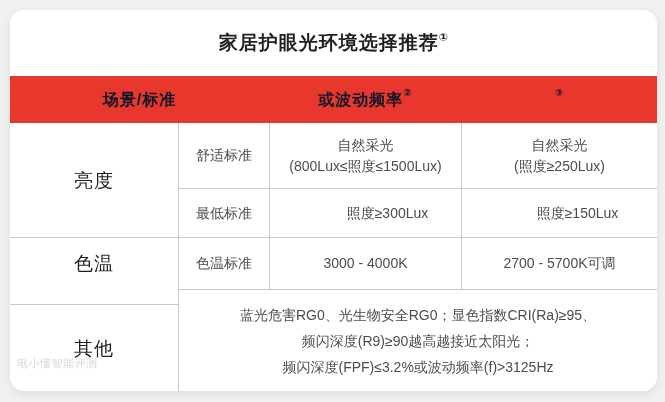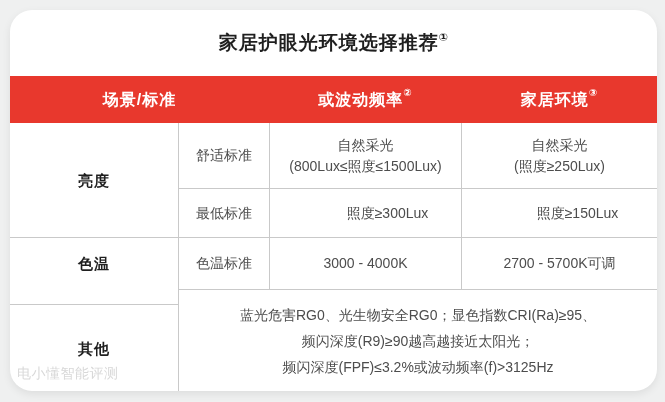--- a/index.html
+++ b/index.html
@@ -15,21 +15,21 @@
   html,body{width:665px;height:402px;}
   body{
     background:var(--page-bg);
     font-family:"Liberation Sans","DejaVu Sans",sans-serif;
     position:relative;
     overflow:hidden;
   }
   .card{
     position:absolute;left:10px;top:10px;width:647px;height:381px;
     background:var(--card-bg);
-    border-radius:22px;
+    border-radius:14px;
     box-shadow:0 3px 8px rgba(0,0,0,.08);
     overflow:hidden;
   }
   .title-row{
     height:66px;display:flex;align-items:center;justify-content:center;
   }
   .title{
     font-size:19px;font-weight:bold;color:var(--text-dark);letter-spacing:1px;
   }
   .title .sup{
@@ -39,46 +39,46 @@
     display:grid;
     grid-template-columns:168px 91px 192px 196px;
     grid-template-rows:47px 65px 49px 52px 102px;
     width:647px;
   }
   .cell{
     display:flex;flex-direction:column;align-items:center;justify-content:center;
     text-align:center;font-size:14px;color:var(--text-body);line-height:21px;
   }
   .hdr{
-    background:var(--header-red);color:#ffffff;font-weight:bold;font-size:16px;
+    background:var(--header-red);color:#0f172a;font-weight:bold;font-size:16px;
     flex-direction:row;letter-spacing:1px;
   }
   .hdr .sup{font-size:10px;vertical-align:6px;letter-spacing:0;line-height:10px;align-self:flex-start;margin-top:12px;}
-  .rowlabel{font-weight:bold;color:var(--text-dark);font-size:15px;letter-spacing:1px;}
+  .rowlabel{font-weight:normal;color:var(--text-dark);font-size:19px;letter-spacing:1px;}
   .bt{border-top:1px solid var(--border);}
   .bl{border-left:1px solid var(--border);}
   .h-scene{grid-column:1/3;grid-row:1;}
   .h-study{grid-column:3;grid-row:1;}
   .h-home{grid-column:4;grid-row:1;}
   .c-brightness{grid-column:1;grid-row:2/4;}
   .c-comfort-std{grid-column:2;grid-row:2;}
   .c-comfort-study{grid-column:3;grid-row:2;}
   .c-comfort-home{grid-column:4;grid-row:2;}
   .c-min-std{grid-column:2;grid-row:3;}
   .c-min-study{grid-column:3;grid-row:3;padding-left:44px;}
   .c-min-home{grid-column:4;grid-row:3;padding-left:36px;}
   .c-ct-label{grid-column:1;grid-row:4;}
   .c-ct-std{grid-column:2;grid-row:4;}
   .c-ct-study{grid-column:3;grid-row:4;}
   .c-ct-home{grid-column:4;grid-row:4;}
   .c-other-label{grid-column:1;grid-row:5;margin-top:15px;}
   .c-other-content{grid-column:2/5;grid-row:5;line-height:26px;}
   .watermark{
-    position:absolute;left:7px;bottom:8px;
-    font-size:14px;color:var(--watermark);opacity:.55;
+    position:absolute;left:7px;bottom:20px;
+    font-size:11px;color:var(--watermark);opacity:.55;
     filter:blur(.6px);letter-spacing:.5px;user-select:none;
   }
 </style>
 </head>
 <body>
 
 <div class="card">
 
   <div class="title-row">
     <h1 class="title"><span>家居护眼光环境选择推荐</span><span class="sup">①</span></h1>
@@ -87,21 +87,20 @@
   <div class="grid">
 
     <div class="cell hdr h-scene">
       <span>场景/标准</span>
     </div>
     <div class="cell hdr h-study">
       <span>或波动频率</span>
         <span class="sup">②</span>
     </div>
     <div class="cell hdr h-home">
-      <span>家居环境</span>
         <span class="sup">③</span>
     </div>
 
     <div class="cell rowlabel c-brightness">亮度</div>
 
     <div class="cell bl c-comfort-std">舒适标准</div>
     <div class="cell bl c-comfort-study">
       <span>自然采光</span>
       <span>(800Lux≤照度≤1500Lux)</span>
     </div>

